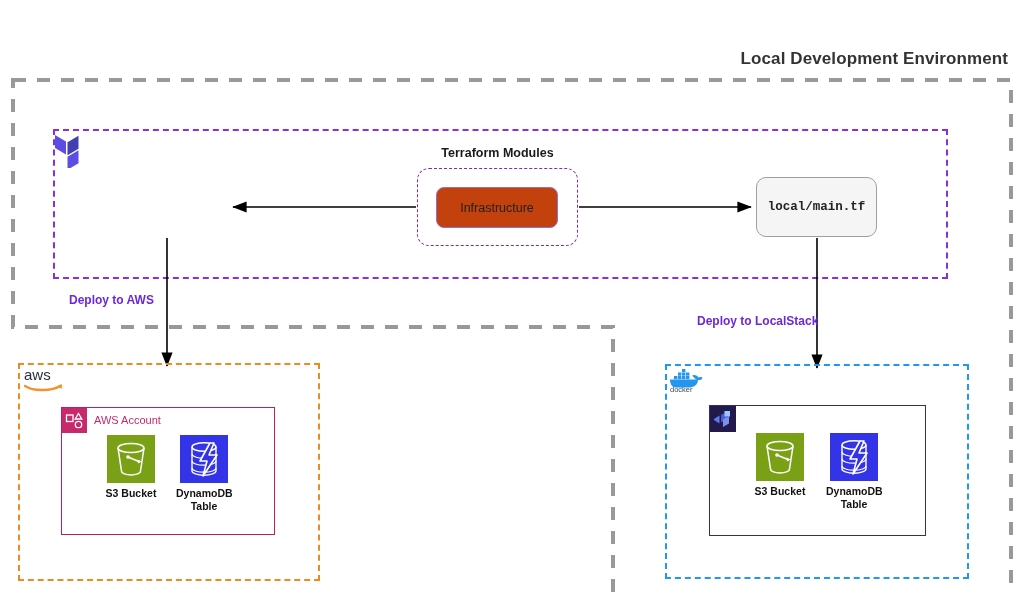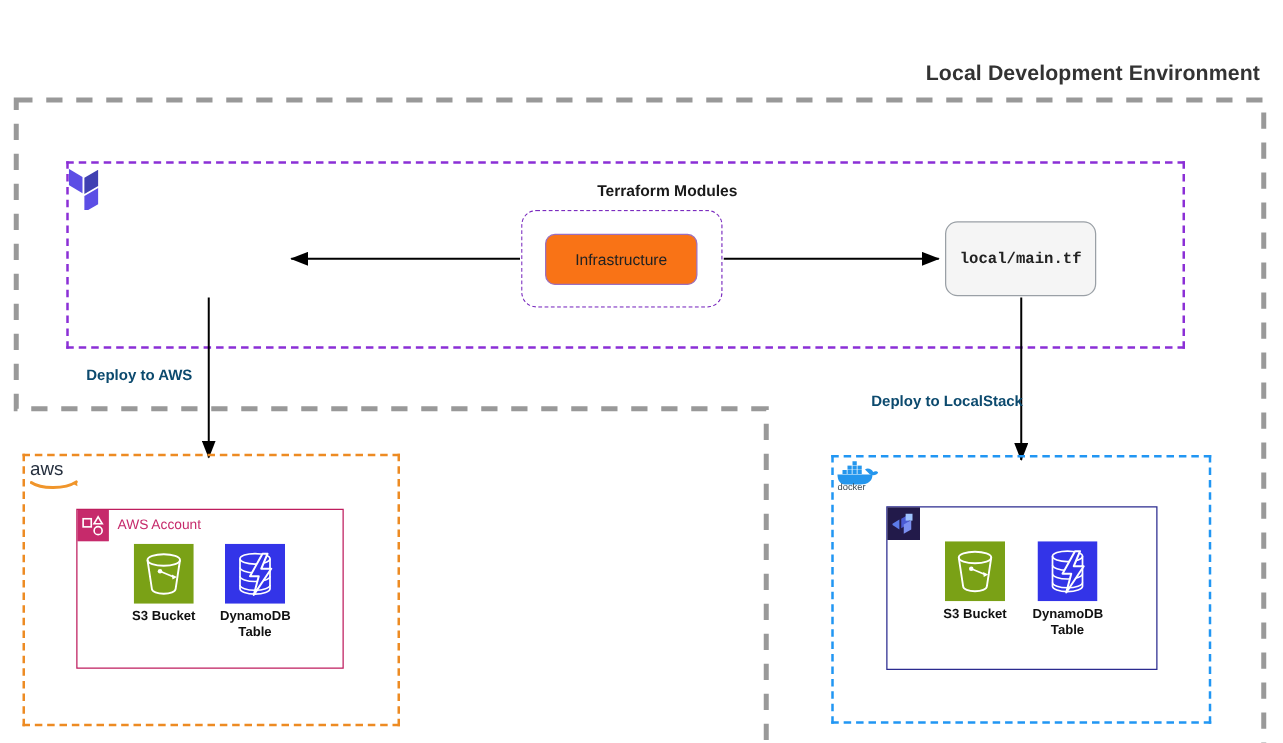--- a/index.html
+++ b/index.html
@@ -82,35 +82,35 @@
     left: 417px;
     top: 136px;
     width: 161px;
     height: 78px;
     border: 1.5px dashed #7B2CBF;
     border-radius: 12px;
     box-sizing: border-box;
   }
   .tfmod-label {
     position: absolute;
-    left: 429px;
+    left: 417px;
     top: 114px;
     width: 161px;
-    text-align: right;
+    text-align: center;
     font-size: 12.5px;
     font-weight: bold;
     color: #1a1a1a;
   }
   #box-infra {
     position: absolute;
     left: 436px;
     top: 155px;
     width: 122px;
     height: 41px;
-    background: #f97316;
+    background: #c2410c;
     border: 1px solid #9B6FBF;
     border-radius: 8px;
     display: flex;
     align-items: center;
     justify-content: center;
     font-size: 12.5px;
     color: #222222;
     box-sizing: border-box;
   }
 
@@ -120,21 +120,21 @@
     left: 0; top: 0;
     width: 1026px; height: 594px;
     pointer-events: none;
   }
 
   
   .edge-label {
     position: absolute;
     font-size: 12px;
     font-weight: bold;
-    color: #0c4a6e;
+    color: #6d28d9;
     white-space: nowrap;
   }
   #lbl-aws { left: 69px; top: 261px; }
   #lbl-ls  { left: 697px; top: 282px; }
 
   
   .aws-cloud {
     position: absolute;
     left: 18px;
     top: 331px;

